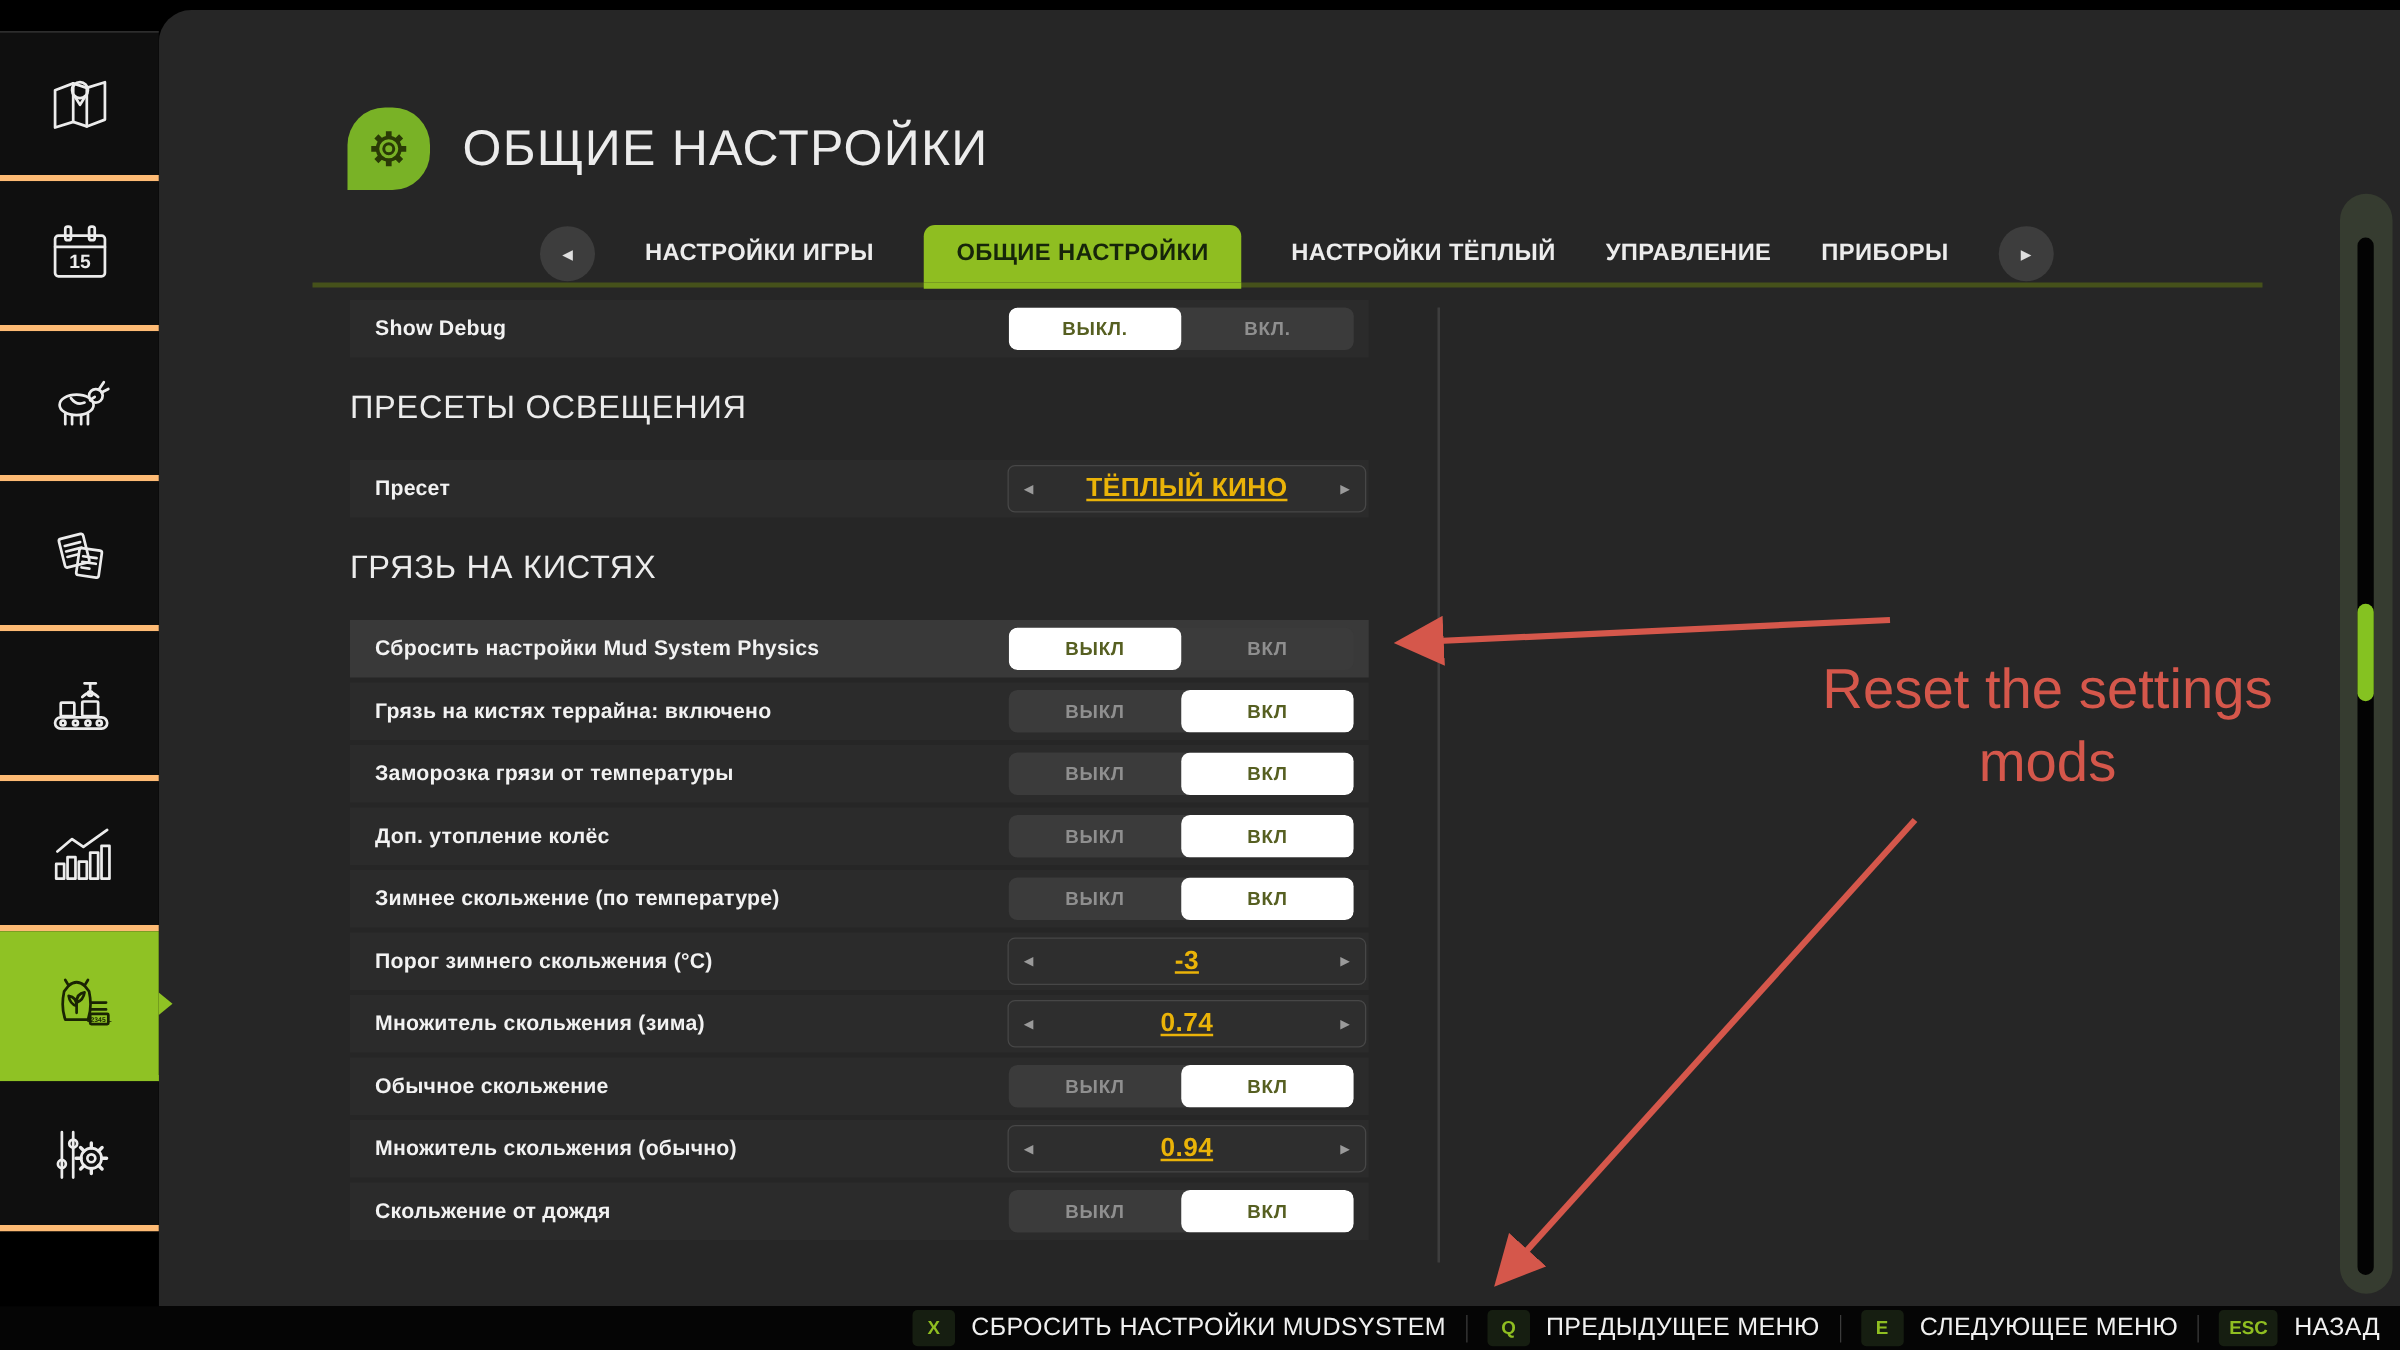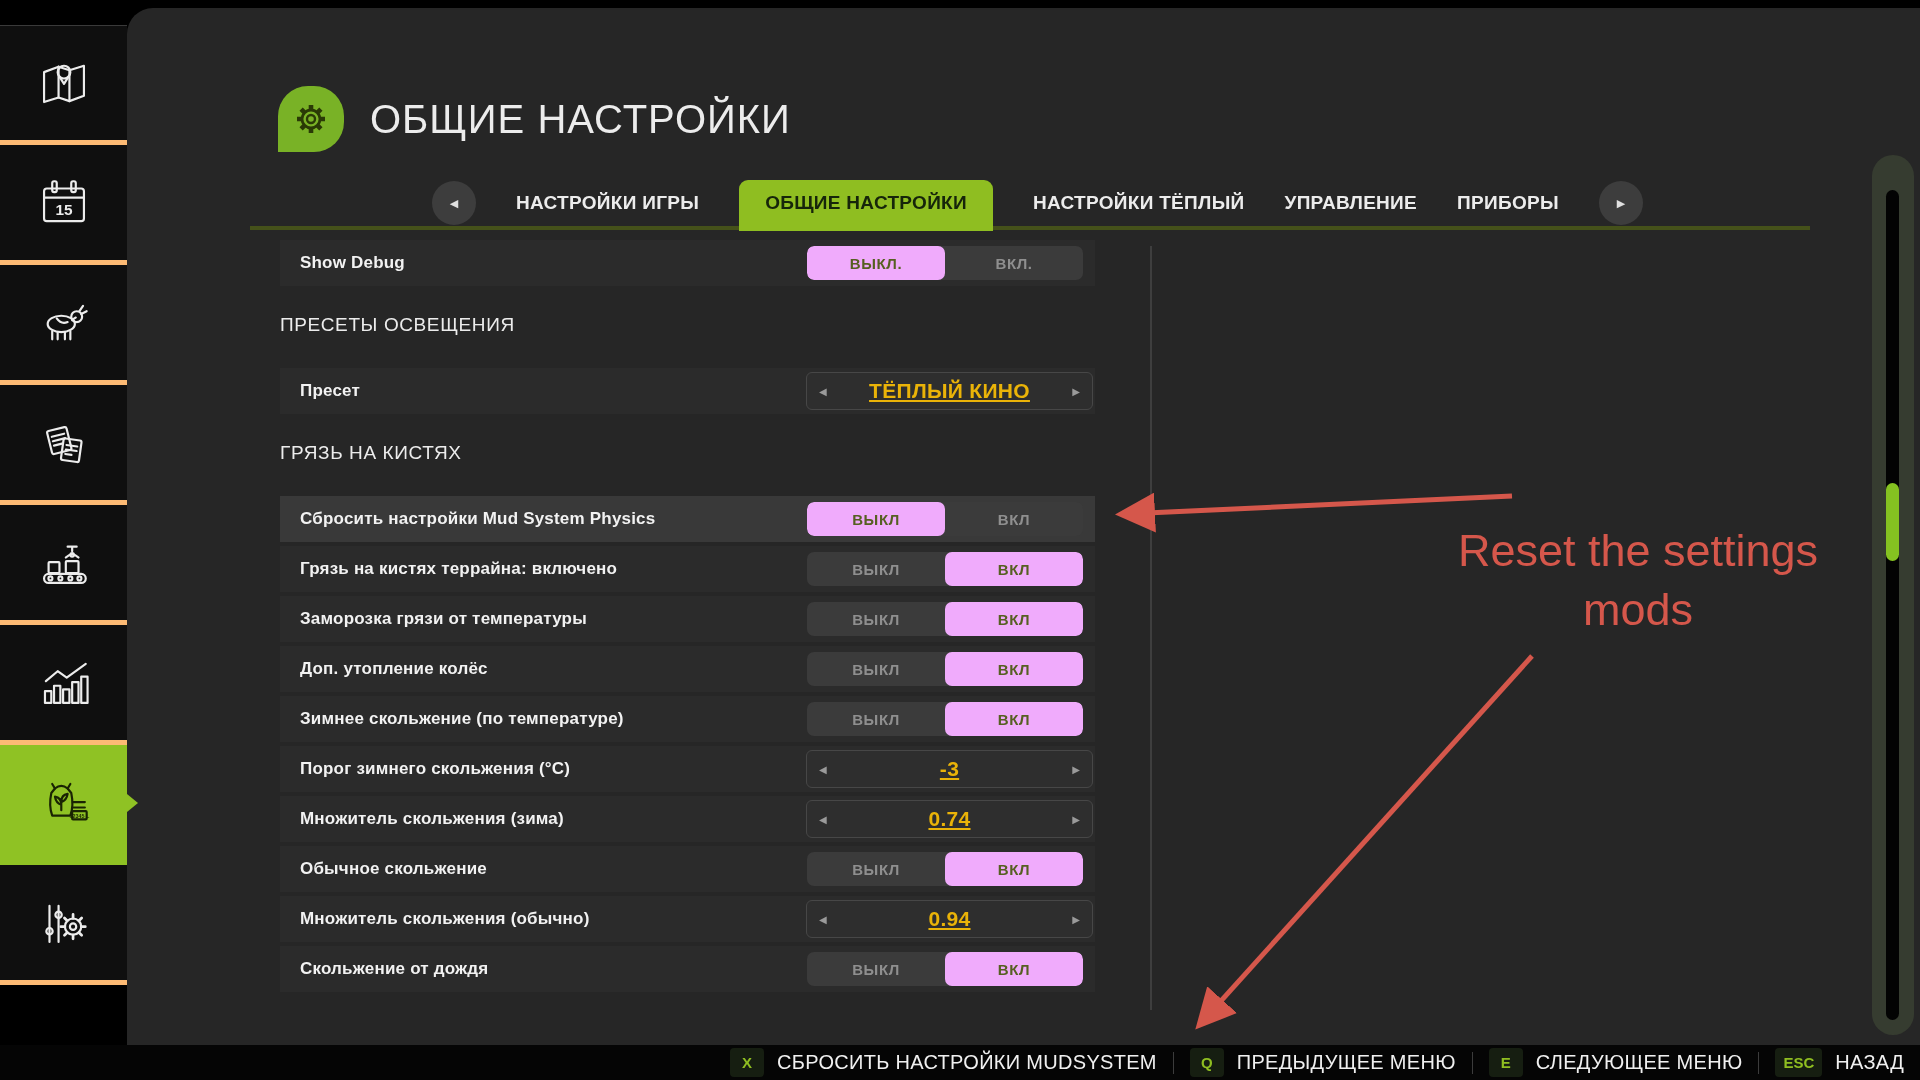--- a/index.html
+++ b/index.html
@@ -56,28 +56,28 @@
   .tab-underline { position:absolute; left:250px; top:226px; width:1560px; height:4px; background:#45511a; z-index:1; }
 
   
   .settings { position:absolute; left:280px; top:240px; width:815px; z-index:2; }
   .row {
     position:relative; height:46px; background:#2b2b2b; margin-bottom:4px;
     display:flex; align-items:center; padding-left:20px;
   }
   .row.selected { background:#393939; }
   .row-label { font-size:17px; font-weight:bold; color:#f2f2f2; letter-spacing:.2px; }
-  .section-heading { margin:18px 0 22px 0; height:42px; line-height:42px; font-size:19px; font-weight:500; color:#ececec; letter-spacing:.6px; }
+  .section-heading { margin:18px 0 22px 0; height:42px; line-height:42px; font-size:26px; font-weight:500; color:#ececec; letter-spacing:.6px; }
 
   .toggle {
     position:absolute; right:12px; top:6px; width:276px; height:34px;
     display:flex; background:#3b3b3b; border-radius:7px; overflow:hidden; cursor:pointer;
   }
   .tbtn { flex:1; display:flex; align-items:center; justify-content:center; font-size:15px; font-weight:bold; color:#8f8f8f; letter-spacing:.6px; }
-  .tbtn.is-active { background:#f0abfc; color:#565f21; border-radius:7px; }
+  .tbtn.is-active { background:#ffffff; color:#565f21; border-radius:7px; }
 
   .stepper {
     position:absolute; right:2px; top:4px; width:287px; height:38px;
     background:#2e2e2e; border:1px solid #474747; border-radius:6px;
     display:flex; align-items:center; padding:0 12px;
   }
   .step-arrow { color:#9a9a9a; font-size:10px; cursor:pointer; flex:0 0 auto; }
   .step-value { flex:1; text-align:center; color:#eab308; font-size:21px; font-weight:bold; letter-spacing:.3px;text-decoration:underline; }
 
   .v-divider { position:absolute; left:1150px; top:246px; width:2px; height:764px; background:#3e3e3e; z-index:1; }

